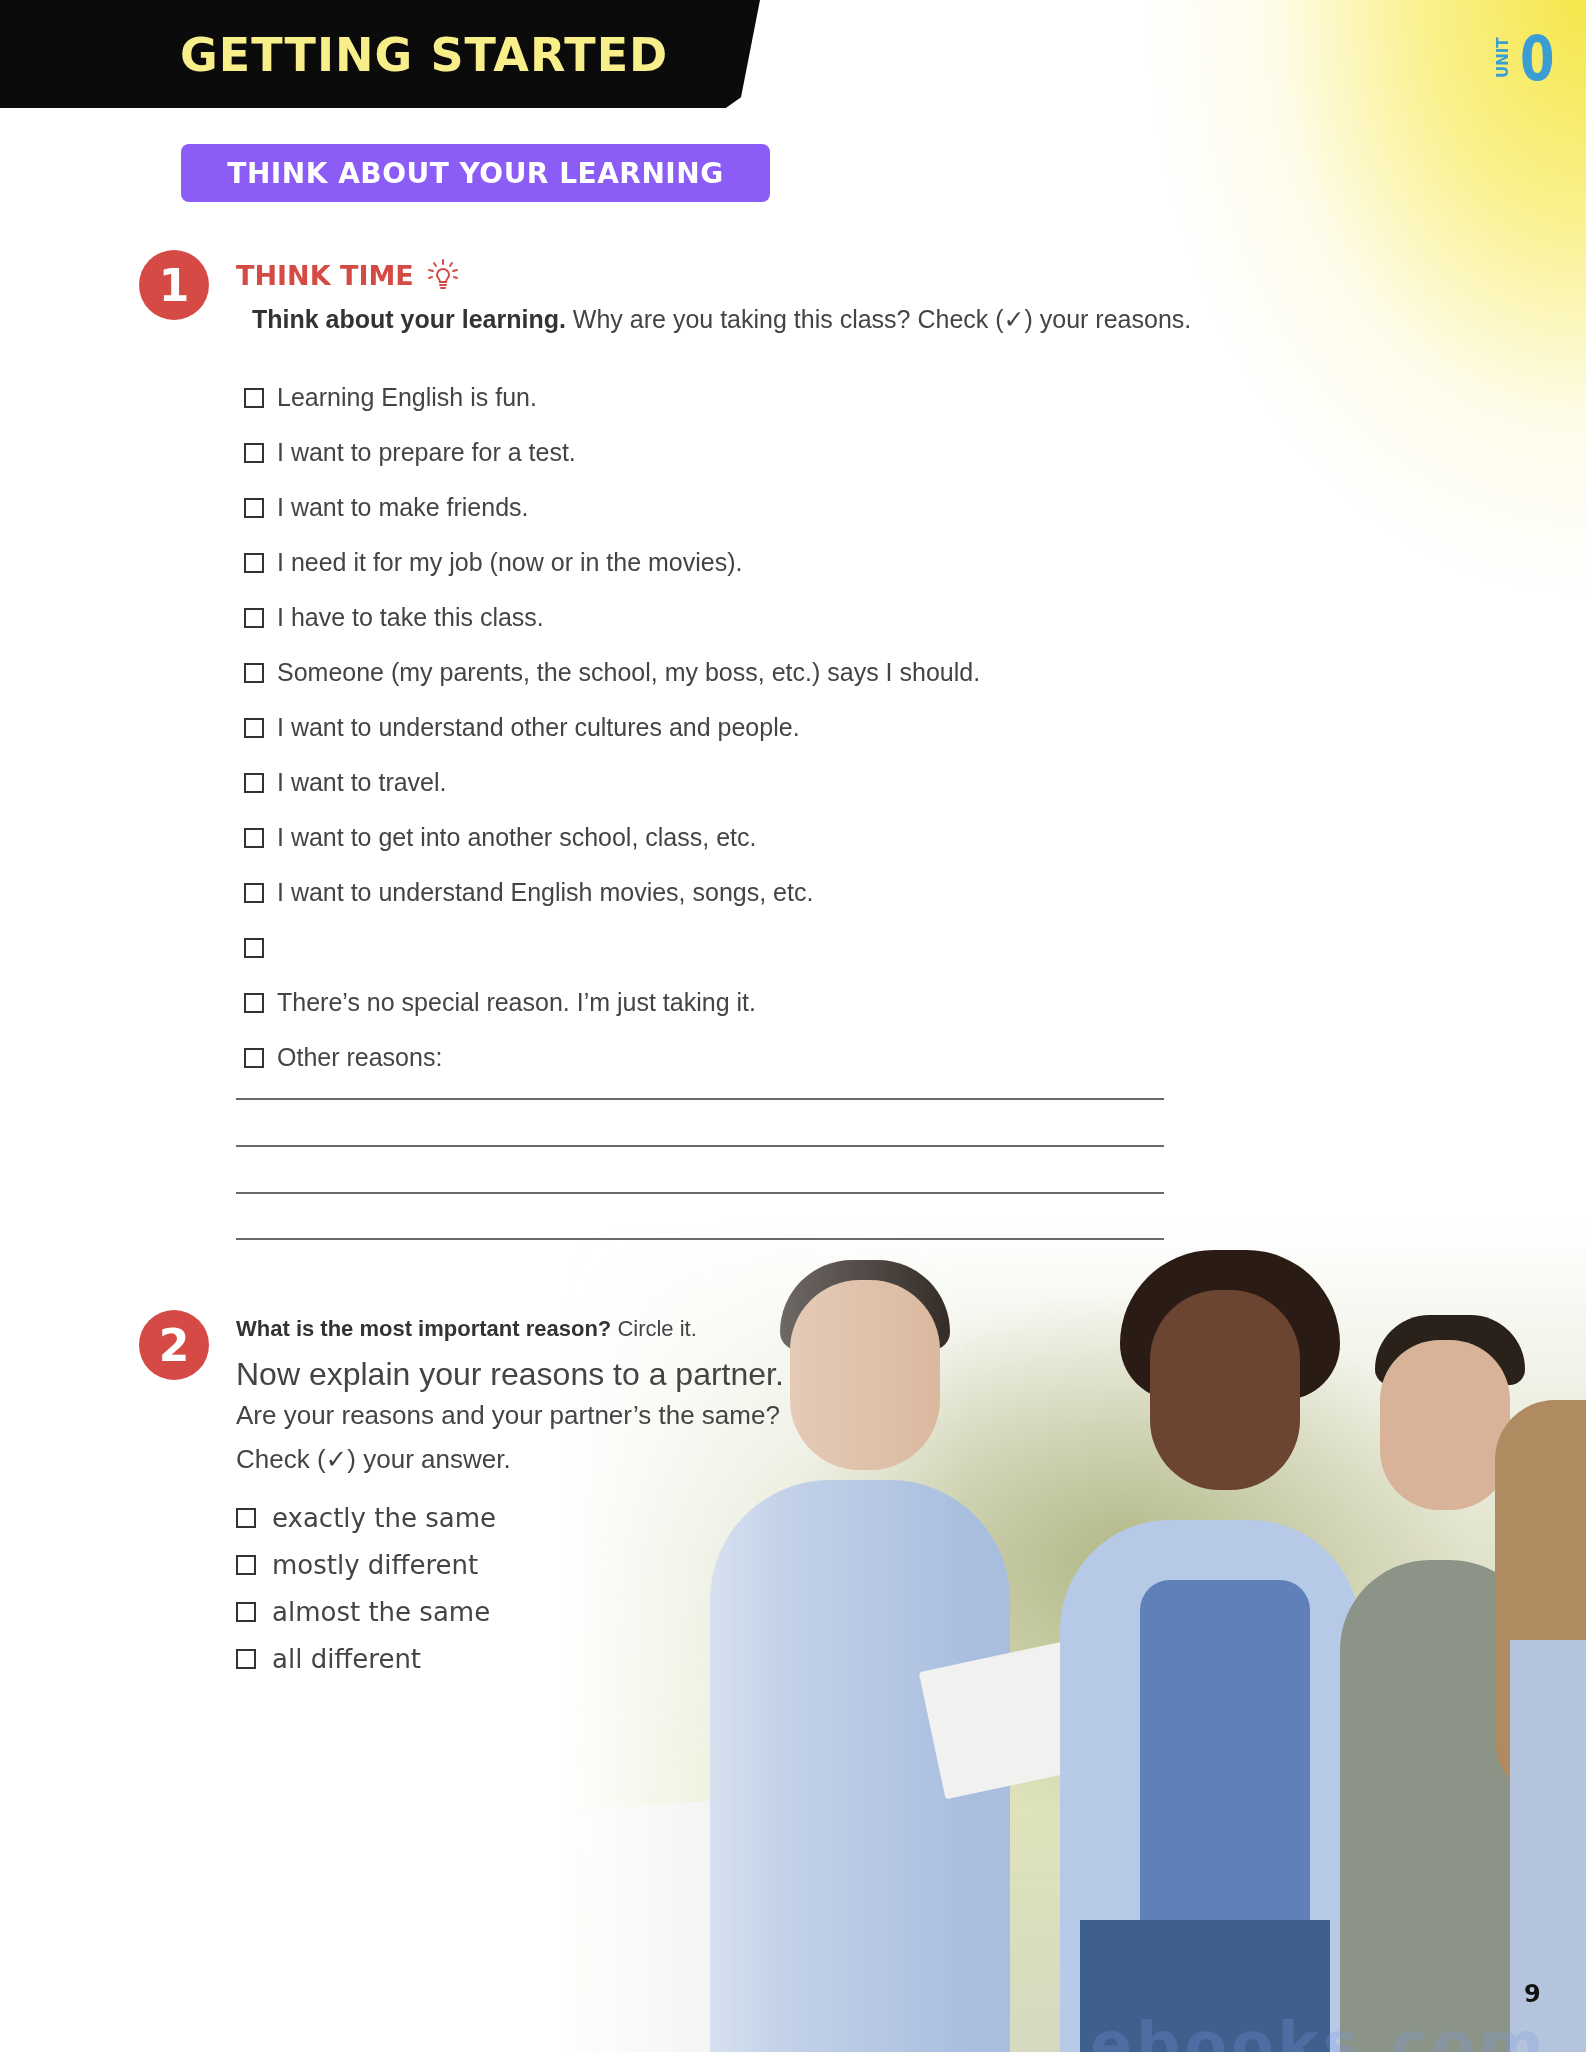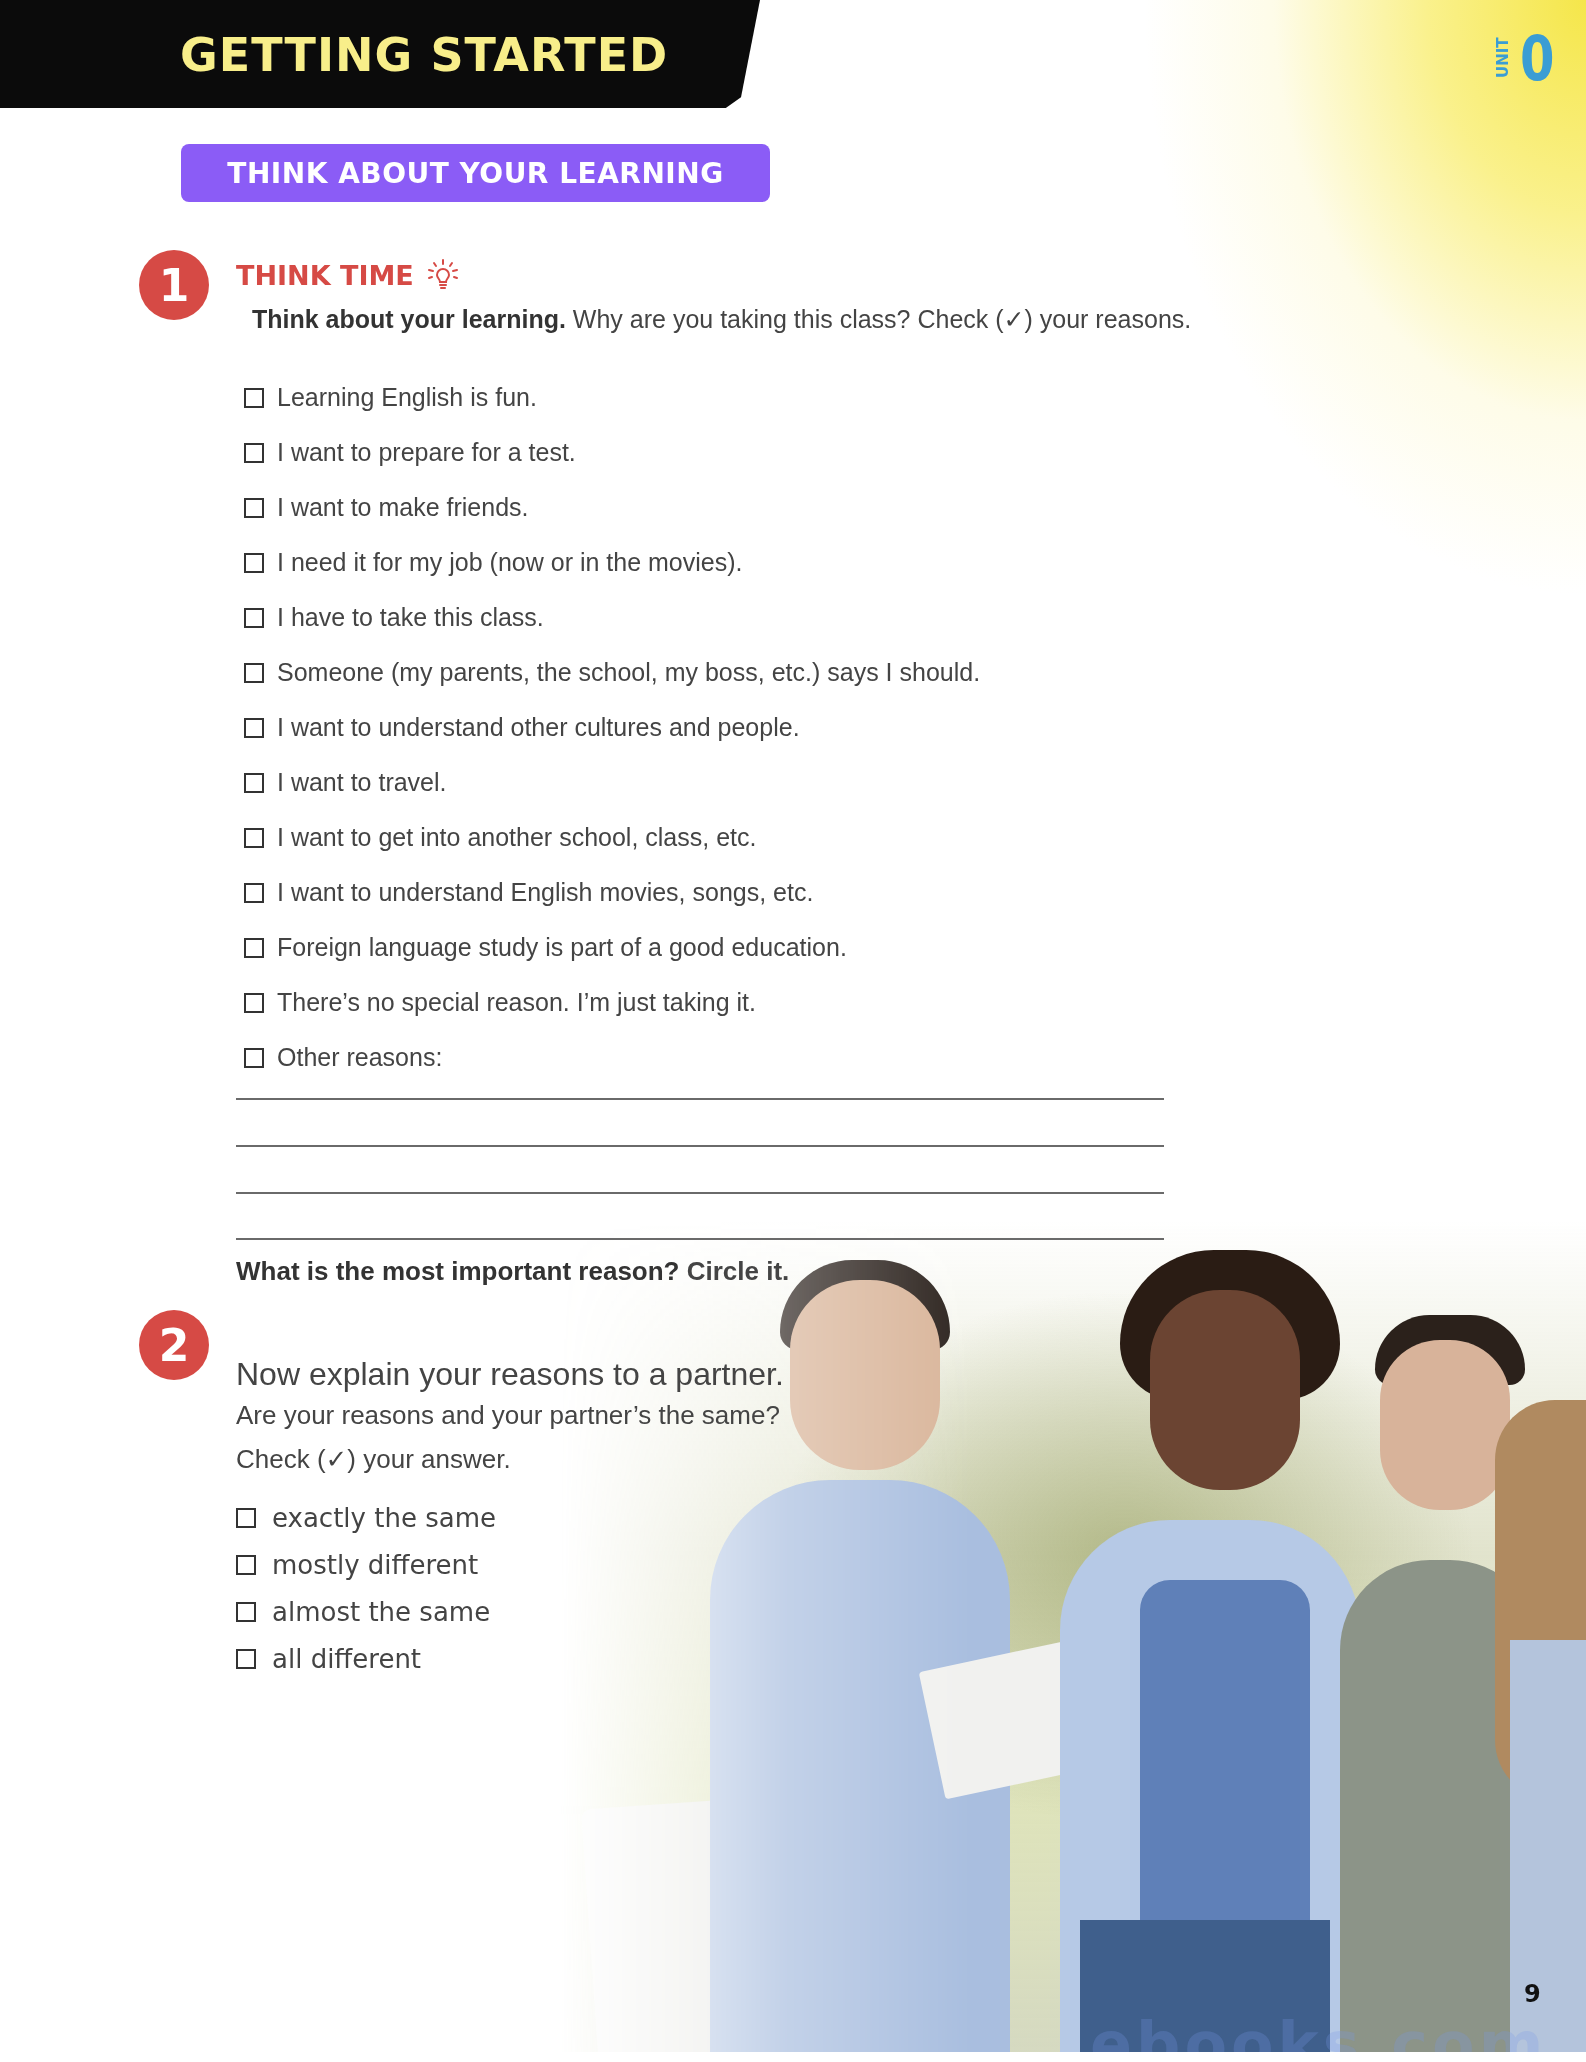--- a/index.html
+++ b/index.html
@@ -202,39 +202,38 @@
   <li>
       <span class="box"></span>
       <span>I want to get into another school, class, etc.</span>
     </li>
   <li>
       <span class="box"></span>
       <span>I want to understand English movies, songs, etc.</span>
     </li>
   <li>
       <span class="box"></span>
-      <span>Foreign language study is part of a good education.</span>
     </li>
   <li>
       <span class="box"></span>
       <span>There’s no special reason. I’m just taking it.</span>
     </li>
   <li>
       <span class="box"></span>
       <span>Other reasons:</span>
     </li>
 </ul>
 
 <div class="write-line" style="top:1098px;"></div>
 <div class="write-line" style="top:1145px;"></div>
 <div class="write-line" style="top:1192px;"></div>
 <div class="write-line" style="top:1238px;"></div>
 
 <div class="num-circle" style="left:139px; top:1310px;">2</div>
-<div class="instruction" style="top:1256px; font-size:26px;font-weight:bold;">
+<div class="instruction" style="top:1316px; font-size:22px;">
   <b>What is the most important reason?</b><span> Circle it.</span>
 </div>
 <div class="instruction" style="top:1356px; font-size:32px;">Now explain your reasons to a partner.</div>
 <div class="instruction" style="top:1400px; font-size:26px;">Are your reasons and your partner’s the same?</div>
 <div class="instruction" style="top:1444px; font-size:26px;">Check (✓) your answer.</div>
 
 <ul class="list2">
   <li>
       <span class="box"></span>
       <span>exactly the same</span>

